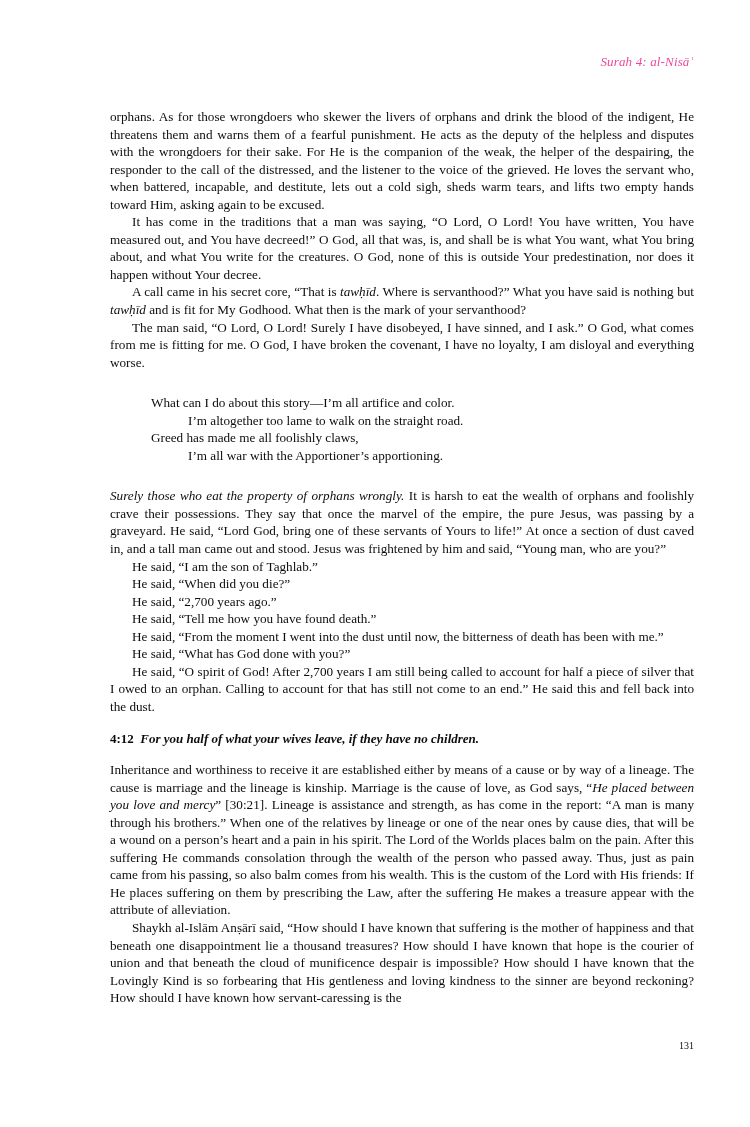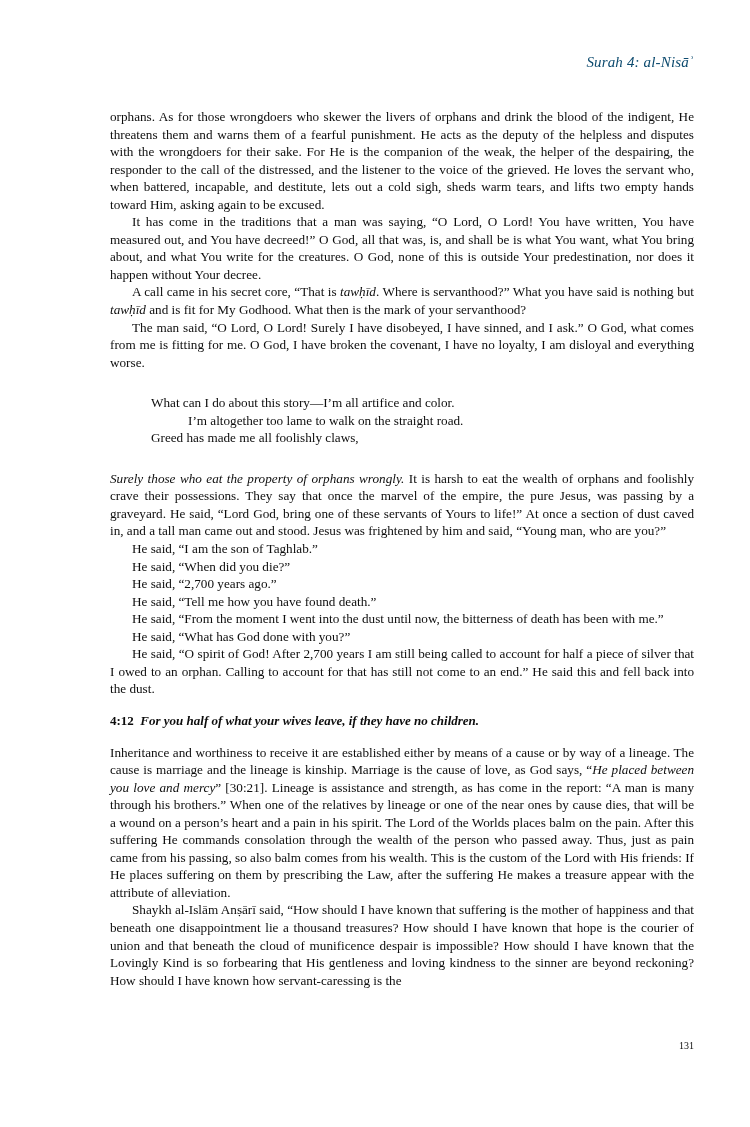--- a/index.html
+++ b/index.html
@@ -26,23 +26,23 @@
   }
 
   
   .running-header {
     position: absolute;
     left: 110px;
     top: 54px;
     width: 584px;
     text-align: right;
     font-style: italic;
-    font-size: 15px;
+    font-size: 13px;
     letter-spacing: 0.15px;
-    color: #0c4a6e;
+    color: #ec4899;
   }
 
   
   .textblock {
     position: absolute;
     left: 110px;
     top: 108px;
     width: 584px;
   }
 
@@ -132,20 +132,21 @@
     <p class="indent"><span>A call came in his secret core, “That is </span><span class="lemma">tawḥīd</span><span>.  Where is servanthood?”  What you have said is nothing but </span><span class="lemma">tawḥīd</span><span> and is fit for My Godhood.  What then is the mark of your servanthood?</span></p>
 
     <p class="indent">The man said, “O Lord, O Lord!  Surely I have disobeyed, I have sinned, and I ask.”  O God, what comes from me is fitting for me.  O God, I have broken the covenant, I have no loyalty, I am disloyal and everything worse.</p>
 
     <div class="gap-lg"></div>
 
     <div class="poem">
       <div class="line lvl1">What can I do about this story—I’m all artifice and color.</div>
       <div class="line lvl2">I’m altogether too lame to walk on the straight road.</div>
       <div class="line lvl1">Greed has made me all foolishly claws,</div>
+      <div class="line lvl2">I’m all war with the Apportioner’s apportioning.</div>
     </div>
 
     <div class="gap-lg"></div>
 
     <p class="noindent"><span class="lemma">Surely those who eat the property of orphans wrongly.</span><span>  It is harsh to eat the wealth of orphans and foolishly crave their possessions.  They say that once the marvel of the empire, the pure Jesus, was passing by a graveyard.  He said, “Lord God, bring one of these servants of Yours to life!”  At once a section of dust caved in, and a tall man came out and stood.  Jesus was frightened by him and said, “Young man, who are you?”</span></p>
 
     <p class="dialogue">He said, “I am the son of Taghlab.”</p>
     <p class="dialogue">He said, “When did you die?”</p>
     <p class="dialogue">He said, “2,700 years ago.”</p>
     <p class="dialogue">He said, “Tell me how you have found death.”</p>

